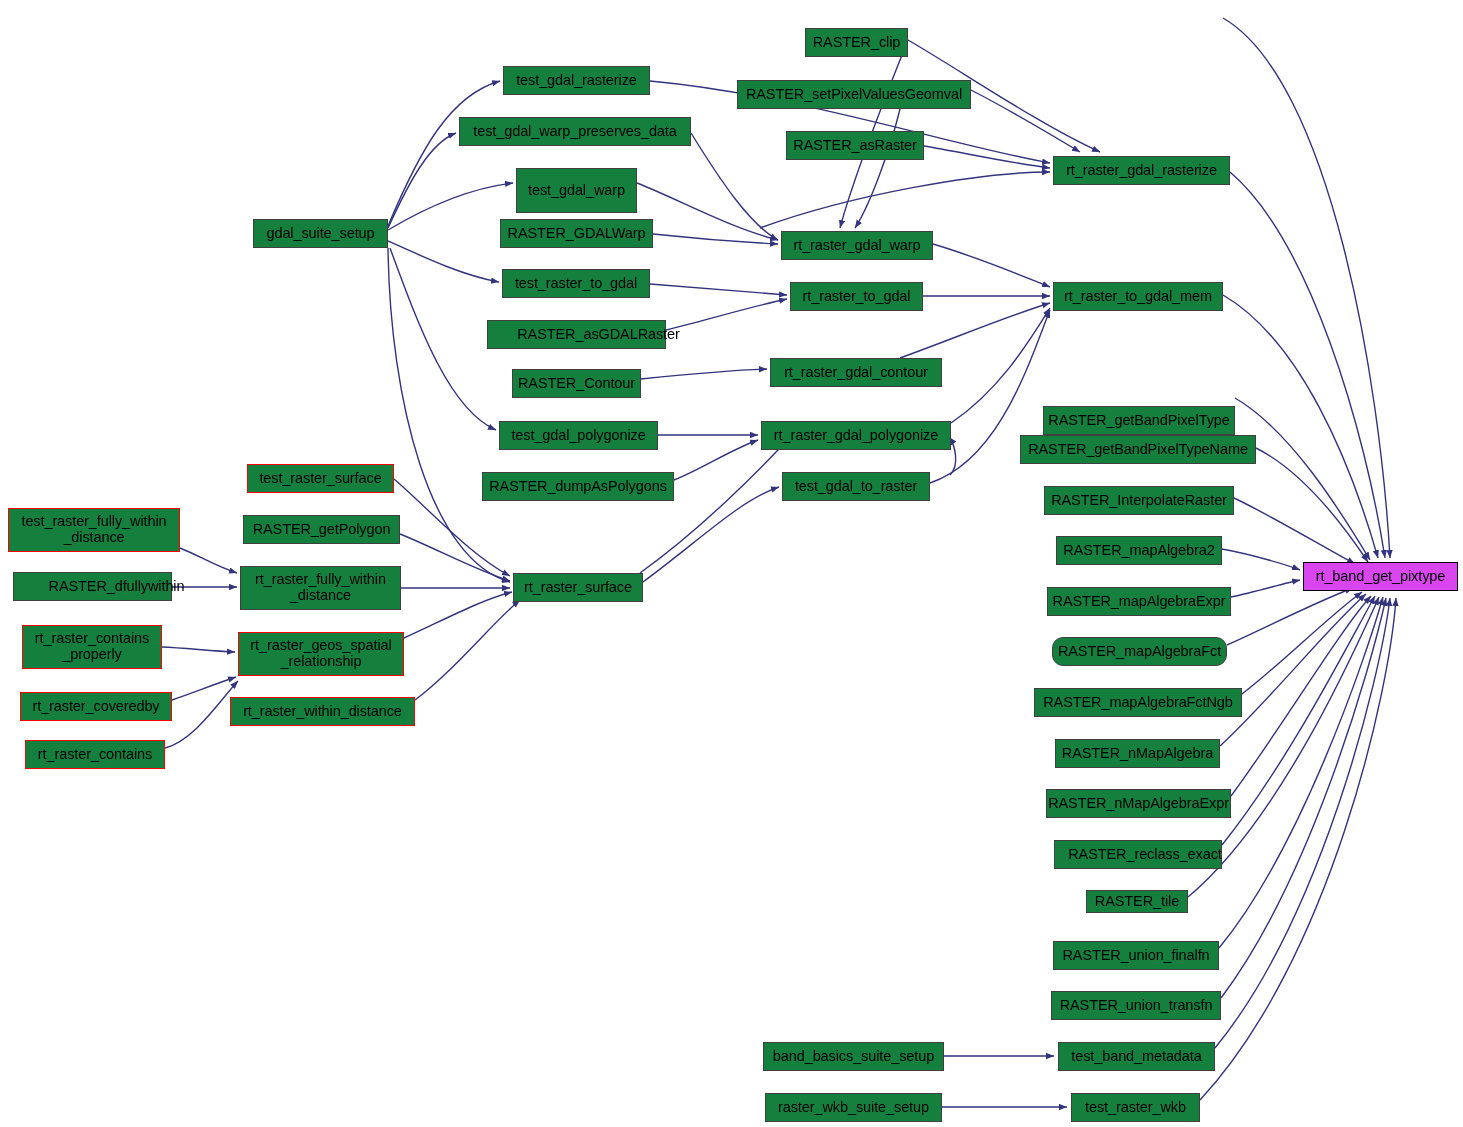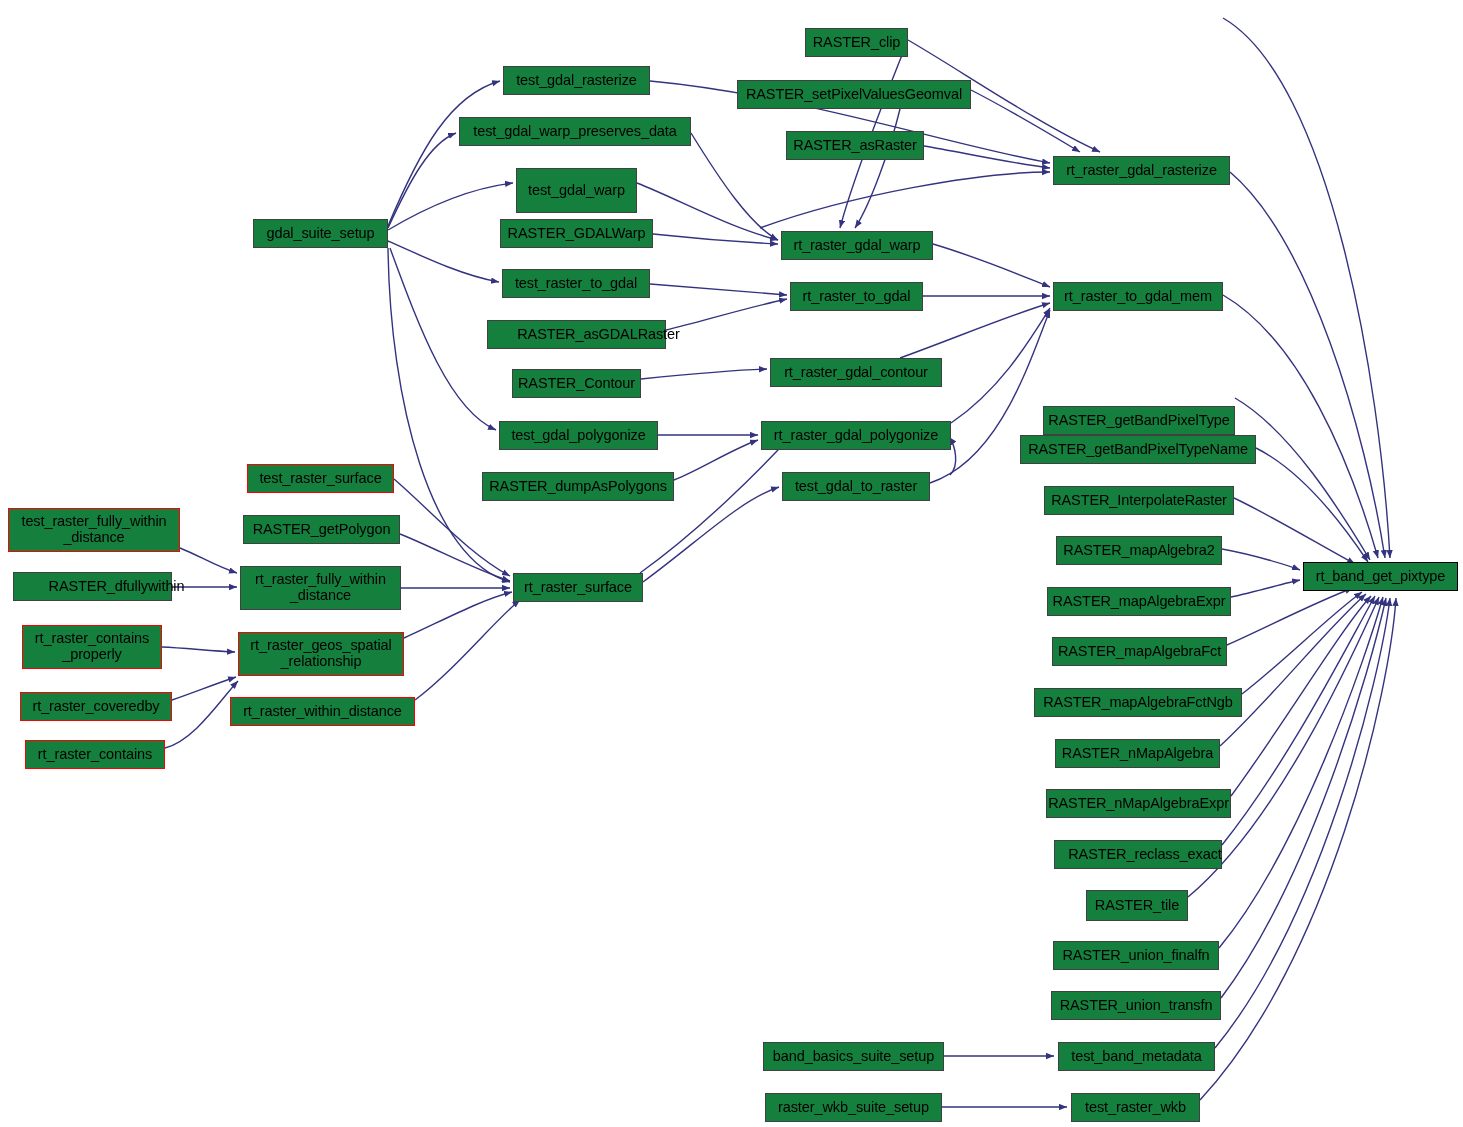--- a/index.html
+++ b/index.html
@@ -36,21 +36,21 @@
     background: #15803d;
     border: 1px solid #404040;
     white-space: pre-line;
     letter-spacing: -0.1px;
     z-index: 5;
   }
   .node.red {
     border-color: #ff0000;
   }
   .node.highlight {
-    background: #15803d;
+    background: #d946ef;
     border-color: #000000;
   }
 </style>
 </head>
 <body>
 
 <div id="canvas">
   <svg id="edges" viewBox="0 0 1463 1127">
     <defs>
       <marker id="arrow" markerWidth="9" markerHeight="9" refX="8" refY="3.2" orient="auto" markerUnits="userSpaceOnUse">
@@ -153,26 +153,26 @@
       <div class="node" style="left: 790px; top: 282px; width: 133px; height: 29px;">rt_raster_to_gdal</div>
       <div class="node" style="left: 1053px; top: 282px; width: 170px; height: 29px;">rt_raster_to_gdal_mem</div>
       <div class="node" style="left: 770px; top: 358px; width: 172px; height: 29px;">rt_raster_gdal_contour</div>
       <div class="node" style="left: 761px; top: 421px; width: 190px; height: 29px;">rt_raster_gdal_polygonize</div>
       <div class="node" style="left: 782px; top: 472px; width: 148px; height: 29px;">test_gdal_to_raster</div>
       <div class="node" style="left: 1043px; top: 406px; width: 192px; height: 29px;">RASTER_getBandPixelType</div>
       <div class="node" style="left: 1020px; top: 435px; width: 236px; height: 29px;">RASTER_getBandPixelTypeName</div>
       <div class="node" style="left: 1044px; top: 486px; width: 190px; height: 29px;">RASTER_InterpolateRaster</div>
       <div class="node" style="left: 1056px; top: 536px; width: 166px; height: 29px;">RASTER_mapAlgebra2</div>
       <div class="node" style="left: 1047px; top: 587px; width: 184px; height: 29px;">RASTER_mapAlgebraExpr</div>
-      <div class="node" style="left: 1052px; top: 637px; width: 175px; height: 29px;">RASTER_mapAlgebraFct</div>
+      <div class="node" style="left: 1052px; top: 637px; width: 175px; height: 29px; border-radius: 11px;">RASTER_mapAlgebraFct</div>
       <div class="node" style="left: 1034px; top: 688px; width: 208px; height: 29px;">RASTER_mapAlgebraFctNgb</div>
       <div class="node" style="left: 1055px; top: 739px; width: 165px; height: 29px;">RASTER_nMapAlgebra</div>
       <div class="node" style="left: 1046px; top: 789px; width: 185px; height: 29px;">RASTER_nMapAlgebraExpr</div>
       <div class="node" style="left: 1054px; top: 840px; width: 168px; height: 29px; padding-left: 14px;">RASTER_reclass_exact</div>
-      <div class="node" style="left: 1086px; top: 890px; width: 102px; height: 31px;">RASTER_tile</div>
+      <div class="node" style="left: 1086px; top: 890px; width: 102px; height: 23px;">RASTER_tile</div>
       <div class="node" style="left: 1053px; top: 941px; width: 166px; height: 29px;">RASTER_union_finalfn</div>
       <div class="node" style="left: 1051px; top: 991px; width: 170px; height: 29px;">RASTER_union_transfn</div>
       <div class="node" style="left: 763px; top: 1042px; width: 181px; height: 29px;">band_basics_suite_setup</div>
       <div class="node" style="left: 1058px; top: 1042px; width: 157px; height: 29px;">test_band_metadata</div>
       <div class="node" style="left: 765px; top: 1093px; width: 177px; height: 29px;">raster_wkb_suite_setup</div>
       <div class="node" style="left: 1071px; top: 1093px; width: 129px; height: 29px;">test_raster_wkb</div>
       <div class="node highlight" style="left: 1303px; top: 562px; width: 155px; height: 29px;">rt_band_get_pixtype</div>
     </div>
 </div>
 

